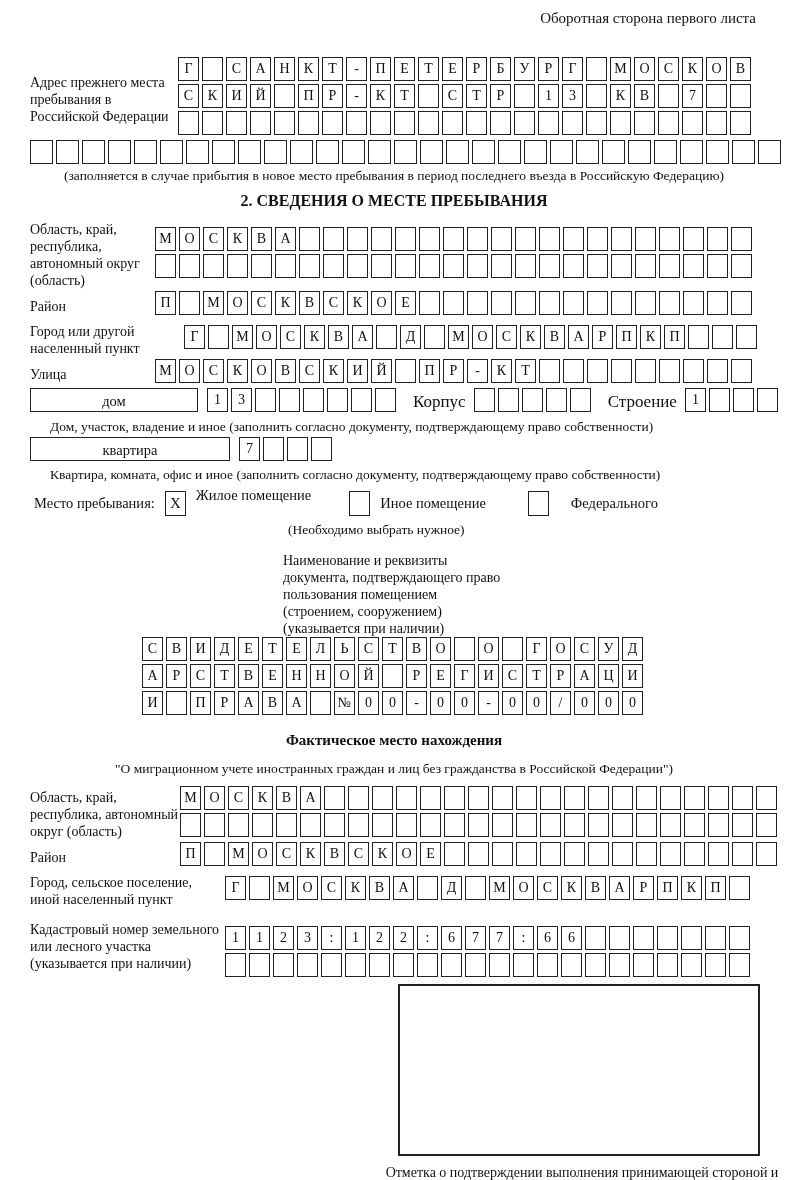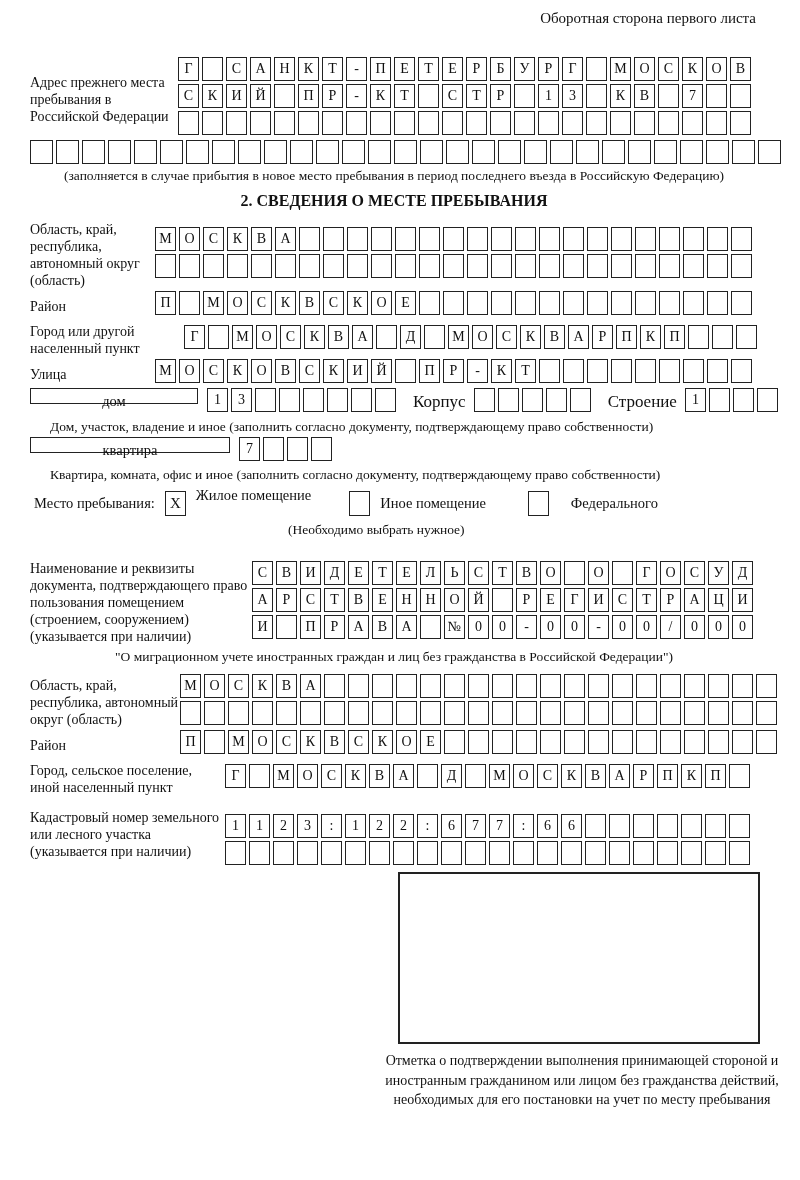--- a/index.html
+++ b/index.html
@@ -12,21 +12,21 @@
   .cellcol{display:flex;flex-direction:column;}
   .cellrow{display:flex;margin-bottom:3px;}
   .cell{box-sizing:border-box;flex-shrink:0;width:21px;height:24px;border:1.8px solid #222;
         margin-right:3px;font-size:14px;line-height:21px;text-align:center;font-weight:normal;background:#fff;}
   .cellrow--wide29 .cell{width:23px;}
   .note{font-size:13.5px;text-align:center;margin:1px 0 2px 0;line-height:17px;}
   .note-left{font-size:13.5px;text-align:left;margin:2px 0 2px 20px;line-height:17px;}
   .h2{font-size:16px;font-weight:bold;text-align:center;margin:8px 0 8px 0;}
   .h3{font-size:15px;font-weight:bold;text-align:center;margin:14px 0 10px 0;}
   .inline-row{display:flex;align-items:flex-start;margin-bottom:2px;}
-  .bigbox{box-sizing:border-box;height:16px;border:1.8px solid #222;font-size:14.5px;
+  .bigbox{box-sizing:border-box;height:24px;border:1.8px solid #222;font-size:14.5px;
           text-align:center;line-height:25px;flex-shrink:0;}
   .housebox{width:168px;margin-right:9px;}
   .aptbox{width:200px;margin-right:9px;}
   .midlabel{font-size:17px;line-height:28px;padding:0 8px 0 14px;flex-shrink:0;}
   .stay{display:flex;align-items:center;font-size:14.5px;margin:4px 0 1px 4px;}
   .ckbox{box-sizing:border-box;width:21px;height:25px;border:1.8px solid #222;display:inline-block;
          text-align:center;line-height:22px;font-size:15px;flex-shrink:0;}
   .stamp-box{box-sizing:border-box;width:362px;height:172px;border:2px solid #222;margin:4px 0 0 368px;}
   .stamp-caption{width:400px;margin:7px 0 0 352px;text-align:center;font-size:14px;line-height:19.5px;}
   .notes-2line{font-size:13.5px;text-align:center;line-height:19px;margin:2px 0 8px 0;}
@@ -353,21 +353,21 @@
     <span style="margin-right:10px;">Место пребывания:</span>
     <span class="ckbox">X</span>
     <span style="margin:0 38px 16px 10px;">Жилое помещение</span>
     <span class="ckbox"></span>
     <span style="margin:0 42px 0 10px;">Иное помещение</span>
     <span class="ckbox"></span>
     <span style="margin-left:22px;">Федерального</span>
   </div>
   <div class="note" style="text-align:left;margin-left:258px;">(Необходимо выбрать нужное)</div>
 
-  <div class="field" style="margin-top:19px;">
+  <div class="field" style="margin-top:11px;flex-direction:column;">
     <div class="flabel w222">Наименование и реквизиты документа, подтверждающего право пользования помещением (строением, сооружением) (указывается при наличии)</div>
     <div class="cellcol">
       <div class="cellrow">
           <span class="cell">С</span>
           <span class="cell">В</span>
           <span class="cell">И</span>
           <span class="cell">Д</span>
           <span class="cell">Е</span>
           <span class="cell">Т</span>
           <span class="cell">Е</span>
@@ -428,20 +428,21 @@
           <span class="cell">0</span>
           <span class="cell">0</span>
           <span class="cell">/</span>
           <span class="cell">0</span>
           <span class="cell">0</span>
           <span class="cell">0</span>
         </div>
     </div>
   </div>
 
+  <div class="h3">Фактическое место нахождения</div>
   <div class="notes-2line">
     <div>"О миграционном учете иностранных граждан и лиц без гражданства в Российской Федерации")</div>
   </div>
 
   <div class="field">
     <div class="flabel w150">Область, край, республика, автономный округ (область)</div>
     <div class="cellcol">
       <div class="cellrow">
           <span class="cell">М</span>
           <span class="cell">О</span>

